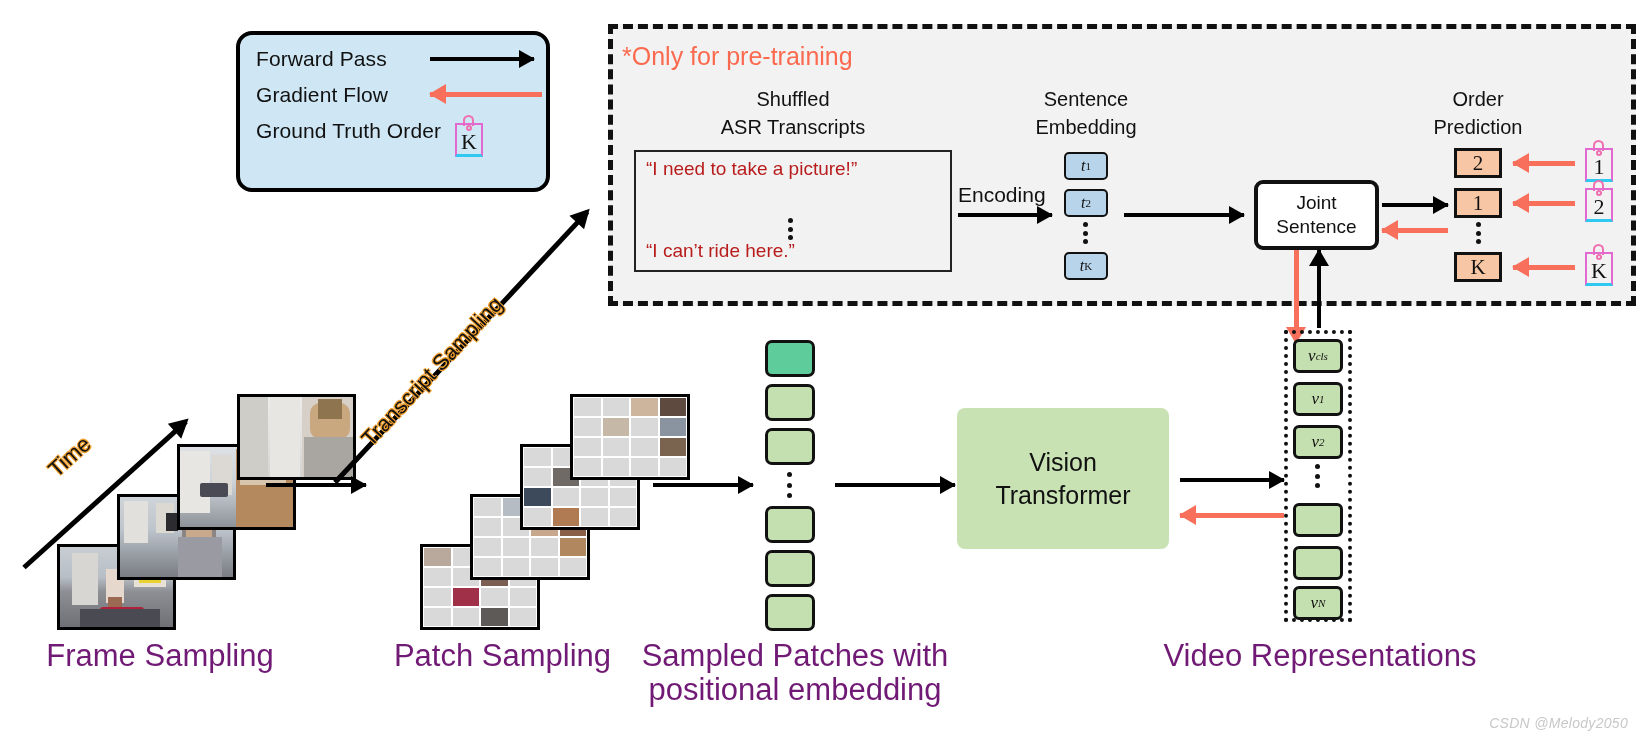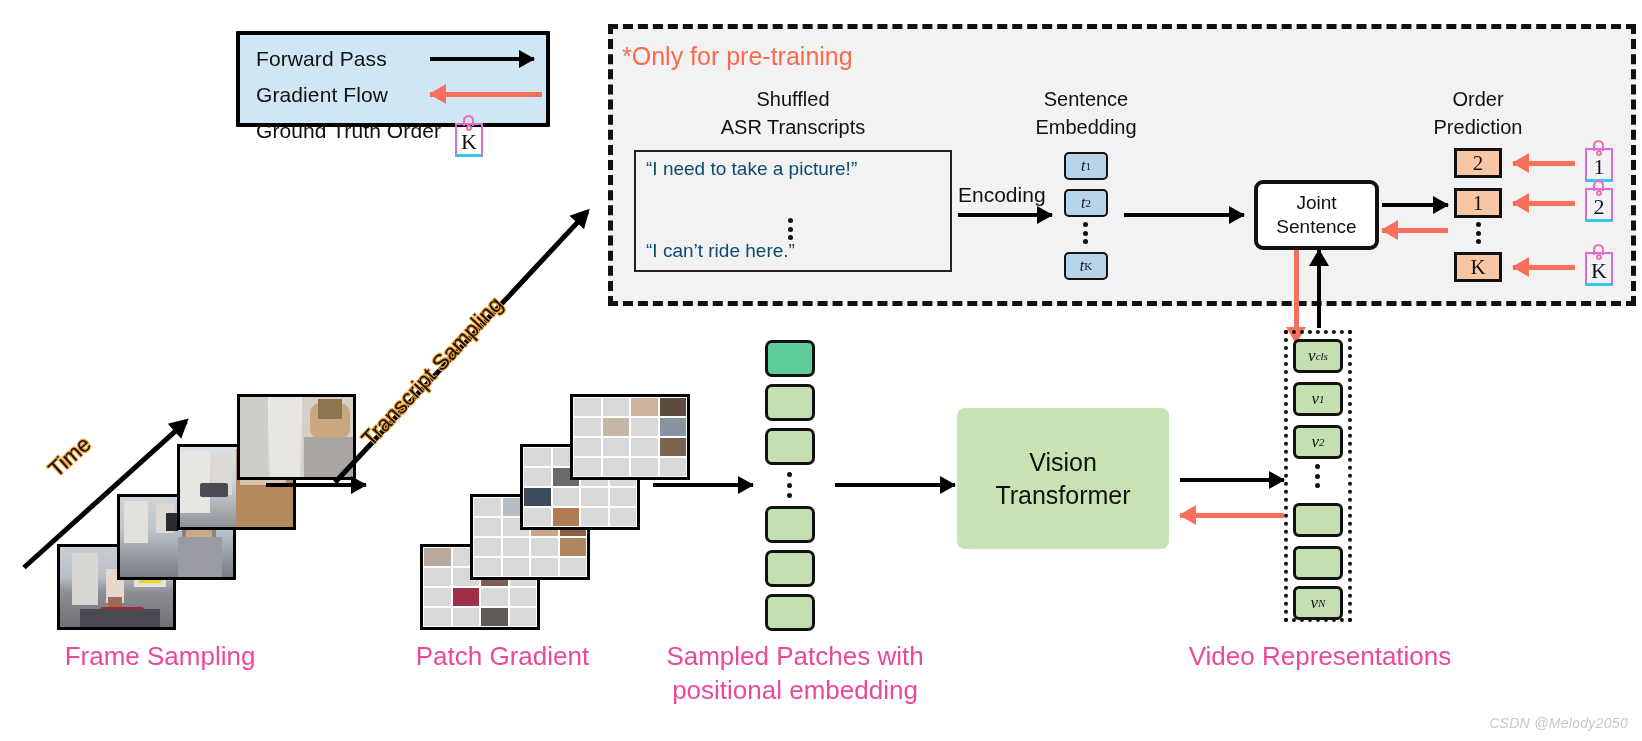--- a/index.html
+++ b/index.html
@@ -1,22 +1,22 @@
 <!DOCTYPE html>
 <html><head>
 <meta charset="utf-8">
 <style>
   html,body{margin:0;padding:0;background:#ffffff;}
   body{width:1642px;height:741px;position:relative;overflow:hidden;
        font-family:"Liberation Sans","DejaVu Sans",sans-serif;color:#111;}
   .abs{position:absolute;}
 
   
-  #legend{left:236px;top:31px;width:314px;height:96px;background:#cfe7f5;
-          border:4px solid #000;border-radius:1px;box-sizing:border-box;}
+  #legend{left:236px;top:31px;width:314px;height:161px;background:#cfe7f5;
+          border:4px solid #000;border-radius:16px;box-sizing:border-box;}
   #legend .row{position:absolute;left:16px;height:30px;display:flex;align-items:center;}
   #legend .lbl{font-size:21px;color:#111;white-space:nowrap;letter-spacing:.1px;}
   #legend .r1{top:9px;}
   #legend .r2{top:45px;}
   #legend .r3{top:81px;}
 
   .arrow-black{position:absolute;height:4px;background:#000;}
   .arrow-black:after{content:"";position:absolute;right:-1px;top:-7px;
     border-left:16px solid #000;border-top:9px solid transparent;border-bottom:9px solid transparent;}
   .arrow-red{position:absolute;height:5px;background:#f8705c;}
@@ -37,21 +37,21 @@
 
   
   #pretrain{left:608px;top:24px;width:1028px;height:282px;background:#f2f2f2;
             border:5px dashed #111;box-sizing:border-box;}
   #pretrain-title{left:622px;top:42px;font-size:25px;color:#fb6a4f;}
 
   .hdr{position:absolute;text-align:center;font-size:20px;line-height:26px;color:#111;}
 
   #transcript-box{left:634px;top:150px;width:318px;height:122px;background:#f2f2f2;
       border:2px solid #222;box-sizing:border-box;}
-  .tline{position:absolute;left:10px;font-size:19px;white-space:nowrap;color:#0c4a6e;}
+  .tline{position:absolute;left:10px;font-size:19px;white-space:nowrap;color:#b91c1c;}
 
   .vdots{position:absolute;width:6px;display:flex;flex-direction:column;justify-content:space-between;}
   .vdots i{display:block;width:5px;height:5px;border-radius:50%;background:#111;}
 
   .tbox{position:absolute;width:44px;height:28px;background:#b8d4ea;border:2.5px solid #111;
         border-radius:5px;box-sizing:border-box;display:flex;align-items:center;justify-content:center;
         font-family:"Liberation Serif","DejaVu Serif",serif;font-size:16px;font-style:italic;color:#111;}
   .tbox sub{font-size:11px;font-style:normal;}
 
   #joint{left:1254px;top:180px;width:125px;height:70px;background:#fff;border:4px solid #111;
@@ -83,21 +83,21 @@
   #vit{left:957px;top:408px;width:212px;height:141px;background:#c8e2b4;border-radius:8px;
       display:flex;flex-direction:column;align-items:center;justify-content:center;
       font-size:25px;line-height:33px;color:#111;}
 
   #vrep-box{left:1284px;top:330px;width:68px;height:292px;border:4px dotted #111;box-sizing:border-box;}
   .vbox{position:absolute;width:50px;height:34px;background:#c5e0b0;border:3px solid #111;
         border-radius:6px;box-sizing:border-box;display:flex;align-items:center;justify-content:center;
         font-family:"Liberation Serif","DejaVu Serif",serif;font-size:17px;font-style:italic;color:#111;}
   .vbox sub{font-size:11px;font-style:italic;}
 
-  .caption{position:absolute;font-size:26px;line-height:32px;color:#ec4899;text-align:center;}
+  .caption{position:absolute;font-size:31px;line-height:32px;color:#701a75;text-align:center;}
 
   #watermark{right:14px;bottom:10px;font-size:14px;color:#c8c8c8;letter-spacing:.3px;font-style:italic;}
 
   .vline{position:absolute;width:4px;background:#000;}
   .vline-red{position:absolute;width:5px;background:#f8705c;}
 </style>
 </head>
 <body>
 
 <div class="abs" id="legend">
@@ -379,18 +379,18 @@
     <i></i>
   </div>
 <div class="vbox" style="left:1293px;top:503px;"></div>
 <div class="vbox" style="left:1293px;top:546px;"></div>
 <div class="vbox" style="left:1293px;top:586px;">
   <span>v</span>
     <sub>N</sub>
 </div>
 
 <div class="caption" style="left:30px;top:640px;width:260px;">Frame Sampling</div>
-<div class="caption" style="left:385px;top:640px;width:235px;">Patch Gradient</div>
+<div class="caption" style="left:385px;top:640px;width:235px;">Patch Sampling</div>
 <div class="caption" style="left:640px;top:640px;width:310px;">Sampled Patches with</div>
 <div class="caption" style="left:640px;top:674px;width:310px;">positional embedding</div>
 <div class="caption" style="left:1155px;top:640px;width:330px;">Video Representations</div>
 
 <div class="abs" id="watermark">CSDN @Melody2050</div>
 
 </body></html>

